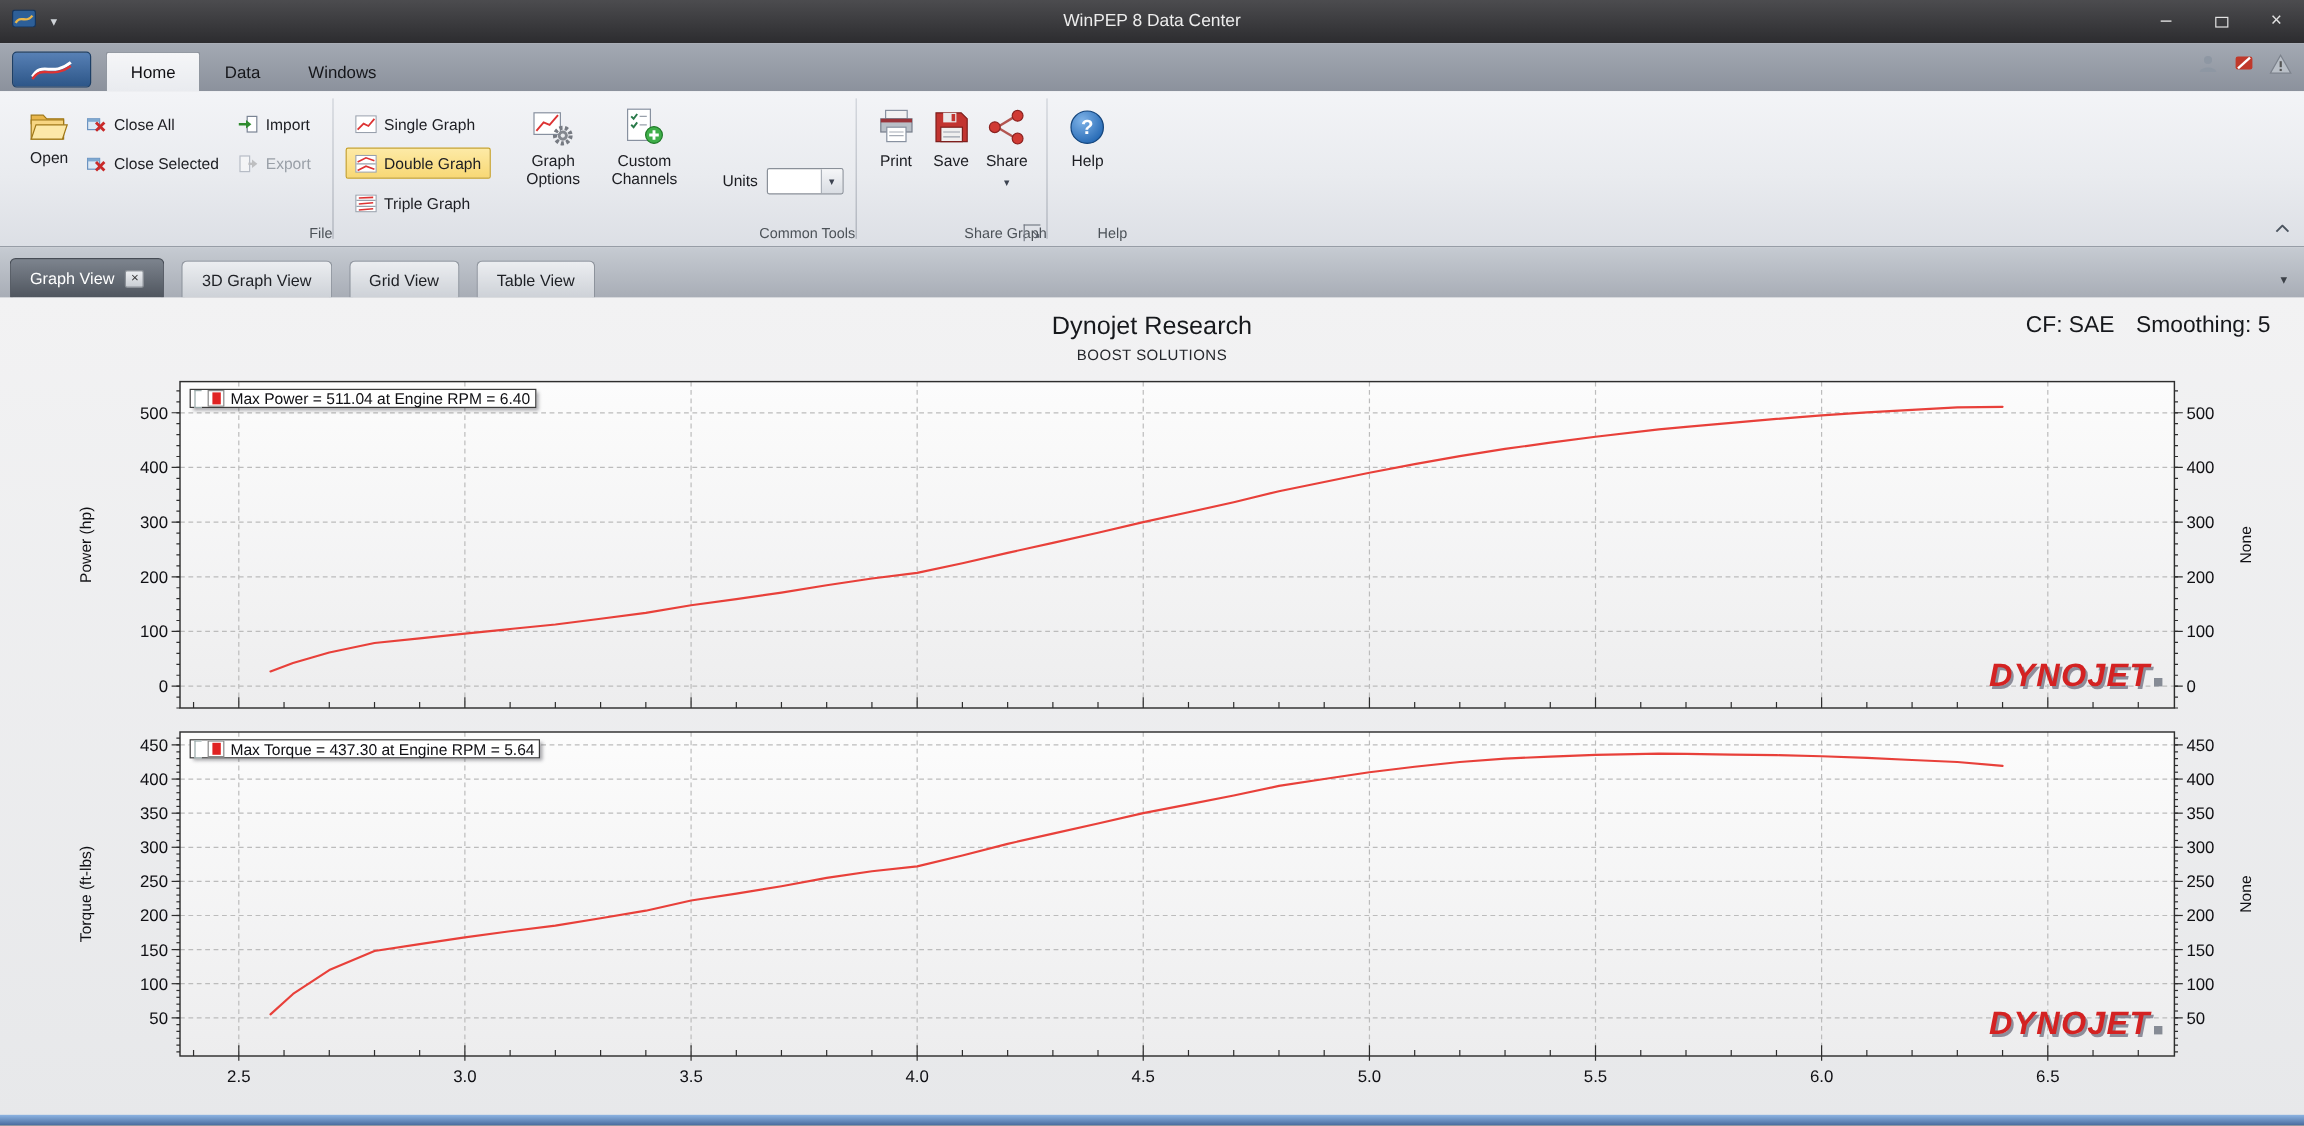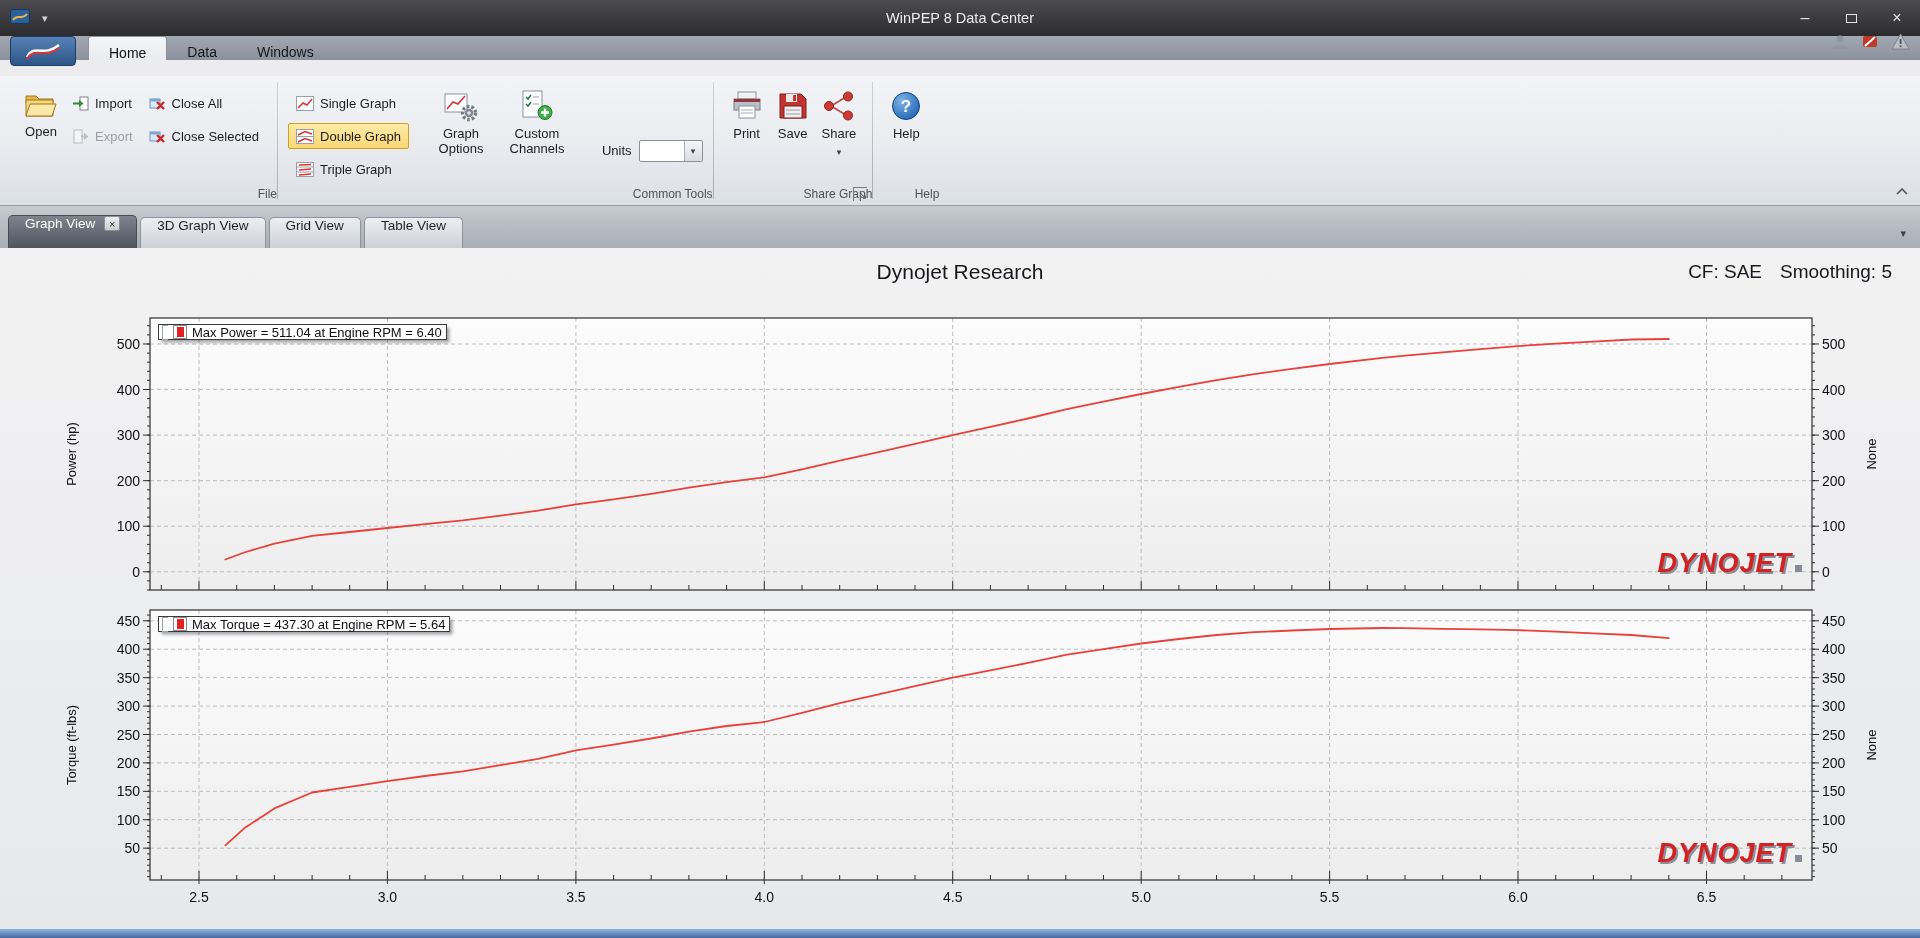--- a/index.html
+++ b/index.html
@@ -9,21 +9,21 @@
 
 .titlebar{position:absolute;top:0;left:0;right:0;height:36px;background:linear-gradient(#4c4c4f,#2c2c2f);display:flex;align-items:center}
 .tb-left{display:flex;align-items:center;gap:12px;padding-left:10px;z-index:2}
 .qat-arrow{color:#cfd3d8;font-size:11px}
 .tb-title{position:absolute;left:0;right:0;text-align:center;font-size:14.5px;color:#ededed}
 .tb-btns{margin-left:auto;display:flex;z-index:2}
 .tb-btn{width:46px;height:36px;display:flex;align-items:center;justify-content:center;color:#e3e3e3;font-size:16px;cursor:default}
 .max-glyph{display:inline-block;width:11px;height:9px;border:1.6px solid #e3e3e3}
 
 
-.ribbon-tabs{position:absolute;top:36px;left:0;right:0;height:24px;background:linear-gradient(#a3a9b3,#8b919c);display:flex;padding:0 10px}
+.ribbon-tabs{position:absolute;top:36px;left:0;right:0;height:40px;background:linear-gradient(#a3a9b3,#8b919c);display:flex;align-items:flex-end;padding:0 10px}
 .app-btn{width:66px;height:30px;margin:0 12px 3px 0;border-radius:4px;background:linear-gradient(#57致80b5,#2d5688);background:linear-gradient(#5780b5,#2d5688);border:1px solid #1d3f66;display:flex;align-items:center;justify-content:center}
 .rtab{padding:8px 20px;font-size:14px;color:#15161a}
 .rtab.active{background:linear-gradient(#f5f6f8,#e9ebef);border:1px solid #8d939c;border-bottom:none;border-radius:3px 3px 0 0;color:#101014}
 .rt-icons{margin-left:auto;display:flex;gap:12px;align-items:center;padding-bottom:9px}
 
 
 .ribbon-body{position:absolute;top:76px;left:0;right:0;height:130px;background:linear-gradient(#f3f4f7 0%,#e9ebef 55%,#dcdfe5 100%);border-bottom:1px solid #979da6;display:flex;padding-left:8px}
 .rgroup{position:relative;height:100%;padding:6px 10px 22px}
 .rgroup-label{position:absolute;bottom:4px;left:0;right:0;text-align:right;font-size:12px;color:#4c5258}
 .rsep{width:1px;align-self:stretch;margin:6px 0;background:linear-gradient(#cdd1d8,#a8adb6)}
@@ -36,21 +36,21 @@
 .btn-small.disabled{color:#9aa0a8}
 .units-row{display:flex;align-items:center;gap:7px;padding-top:36px;font-size:13px;color:#1c1d22}
 .combo{width:64px;height:22px;background:#fff;border:1px solid #8a9099;border-radius:2px;display:flex;overflow:hidden}
 .combo-val{flex:1;font-size:12px;padding:3px 4px;color:#222}
 .combo-arrow{width:18px;background:linear-gradient(#f5f6f8,#d9dde3);border-left:1px solid #aab0b8;display:flex;align-items:center;justify-content:center;font-size:9px;color:#3c4350}
 .dialog-launcher{position:absolute;right:5px;bottom:4px;width:14px;height:14px;border-left:1px solid #767c86;border-top:1px solid #767c86;color:#565c66;font-size:10px;display:flex;align-items:flex-end;justify-content:flex-end;line-height:1}
 .ribbon-collapse{position:absolute;right:12px;bottom:6px;cursor:default}
 
 
 .doc-tabs{position:absolute;top:206px;left:0;right:0;height:42px;background:linear-gradient(#c6cbd2,#a8adb6);display:flex;align-items:flex-end;padding:0 8px}
-.dtab{height:31px;padding:0 16px;display:flex;gap:9px;font-size:13.5px;background:linear-gradient(#eceef1,#cdd1d7);border:1px solid #8d939c;border-bottom:none;border-radius:5px 5px 0 0;margin-right:3px;color:#1e2025;cursor:default}
+.dtab{height:31px;padding:0 16px;display:flex;align-items:center;gap:9px;font-size:13.5px;background:linear-gradient(#eceef1,#cdd1d7);border:1px solid #8d939c;border-bottom:none;border-radius:5px 5px 0 0;margin-right:14px;color:#1e2025;cursor:default}
 .dtab.active{background:linear-gradient(#7d848e,#4f555e);color:#fff;height:33px;border-color:#464c55}
 .dtab-close{width:16px;height:15px;border:1px solid #8b9097;background:linear-gradient(#eceef1,#c9cdd3);color:#333;display:flex;align-items:center;justify-content:center;font-size:11px;border-radius:2px}
 .tab-overflow{margin-left:auto;color:#3c4148;font-size:11px;padding:0 6px 8px}
 
 
 .chart-view{position:absolute;top:248px;left:0;right:0;bottom:0;background:linear-gradient(#f2f2f3,#e7e8ea)}
 .gh-title{position:absolute;top:12px;left:0;right:0;text-align:center;font-size:21px;color:#16181c}
 .gh-sub{position:absolute;top:41px;left:0;right:0;text-align:center;font-size:12.5px;color:#25272c;letter-spacing:.4px}
 .gh-cf{position:absolute;top:13px;right:28px;font-size:19px;color:#16181c;display:flex;gap:18px}
 svg.plot{position:absolute;left:0;display:block}
@@ -135,51 +135,51 @@
           <svg width="34" height="30">
               <path d="M2 6 h10 l3 3 h14 v4 H2 z" fill="#e8b64c" stroke="#a07818"></path>
               <path d="M2 10 h27 v16 H2 z" fill="#f7d581" stroke="#a07818"></path>
               <path d="M2 26 L6 14 h26 L28 26 z" fill="#fce8a8" stroke="#a07818"></path>
             </svg>
           <span>Open</span>
         </div>
         <div class="btn-col">
           <div class="btn-small">
             <svg width="17" height="17">
+                <rect x="1" y="4" width="10" height="9" fill="#dce9f5" stroke="#6a92c0"></rect>
+                <rect x="1" y="4" width="10" height="2.5" fill="#7fa8d0"></rect>
+                <path d="M8 7 L15 14 M15 7 L8 14" stroke="#c92a2a" stroke-width="2.4"></path>
+              </svg>
+            <span>Close All</span>
+          </div>
+          <div class="btn-small">
+            <svg width="17" height="17">
+                <rect x="1" y="4" width="10" height="9" fill="#dce9f5" stroke="#6a92c0"></rect>
+                <rect x="1" y="4" width="10" height="2.5" fill="#7fa8d0"></rect>
+                <path d="M8 7 L15 14 M15 7 L8 14" stroke="#c92a2a" stroke-width="2.4"></path>
+              </svg>
+            <span>Close Selected</span>
+          </div>
+        </div>
+        <div class="btn-col">
+          <div class="btn-small">
+            <svg width="17" height="17">
                 <rect x="8" y="2" width="8" height="13" fill="#fff" stroke="#7a8494"></rect>
                 <path d="M1 8.5 h7" stroke="#2e8b2e" stroke-width="2"></path>
                 <path d="M7 5 l4.5 3.5 L7 12 z" fill="#2e8b2e"></path>
               </svg>
             <span>Import</span>
           </div>
           <div class="btn-small disabled">
             <svg width="17" height="17" opacity="0.45">
                 <rect x="2" y="2" width="8" height="13" fill="#fff" stroke="#7a8494"></rect>
                 <path d="M9 8.5 h4" stroke="#888" stroke-width="2"></path>
                 <path d="M12 5 l4.5 3.5 L12 12 z" fill="#888"></path>
               </svg>
             <span>Export</span>
-          </div>
-        </div>
-        <div class="btn-col">
-          <div class="btn-small">
-            <svg width="17" height="17">
-                <rect x="1" y="4" width="10" height="9" fill="#dce9f5" stroke="#6a92c0"></rect>
-                <rect x="1" y="4" width="10" height="2.5" fill="#7fa8d0"></rect>
-                <path d="M8 7 L15 14 M15 7 L8 14" stroke="#c92a2a" stroke-width="2.4"></path>
-              </svg>
-            <span>Close All</span>
-          </div>
-          <div class="btn-small">
-            <svg width="17" height="17">
-                <rect x="1" y="4" width="10" height="9" fill="#dce9f5" stroke="#6a92c0"></rect>
-                <rect x="1" y="4" width="10" height="2.5" fill="#7fa8d0"></rect>
-                <path d="M8 7 L15 14 M15 7 L8 14" stroke="#c92a2a" stroke-width="2.4"></path>
-              </svg>
-            <span>Close Selected</span>
           </div>
         </div>
       </div>
       <div class="rgroup-label">File</div>
     </div>
 
     <div class="rsep"></div>
 
     <div class="rgroup">
       <div class="g-content">
@@ -327,20 +327,21 @@
         <span>Grid View</span>
       </div>
     <div class="dtab">
         <span>Table View</span>
       </div>
     <div class="tab-overflow">▾</div>
   </div>
 
   <div class="chart-view">
     <div class="gh-title">Dynojet Research</div>
+    <div class="gh-sub">BOOST SOLUTIONS</div>
     <div class="gh-cf">
       <span>CF: SAE</span>
       <span>Smoothing: 5</span>
     </div>
 
     <svg class="plot" id="plot-0" width="1920" height="282">
         <defs>
           <linearGradient id="bgg0" x1="0" y1="0" x2="0" y2="1">
             <stop offset="0" stop-color="#fcfcfc"></stop>
             <stop offset="1" stop-color="#ededee"></stop>

